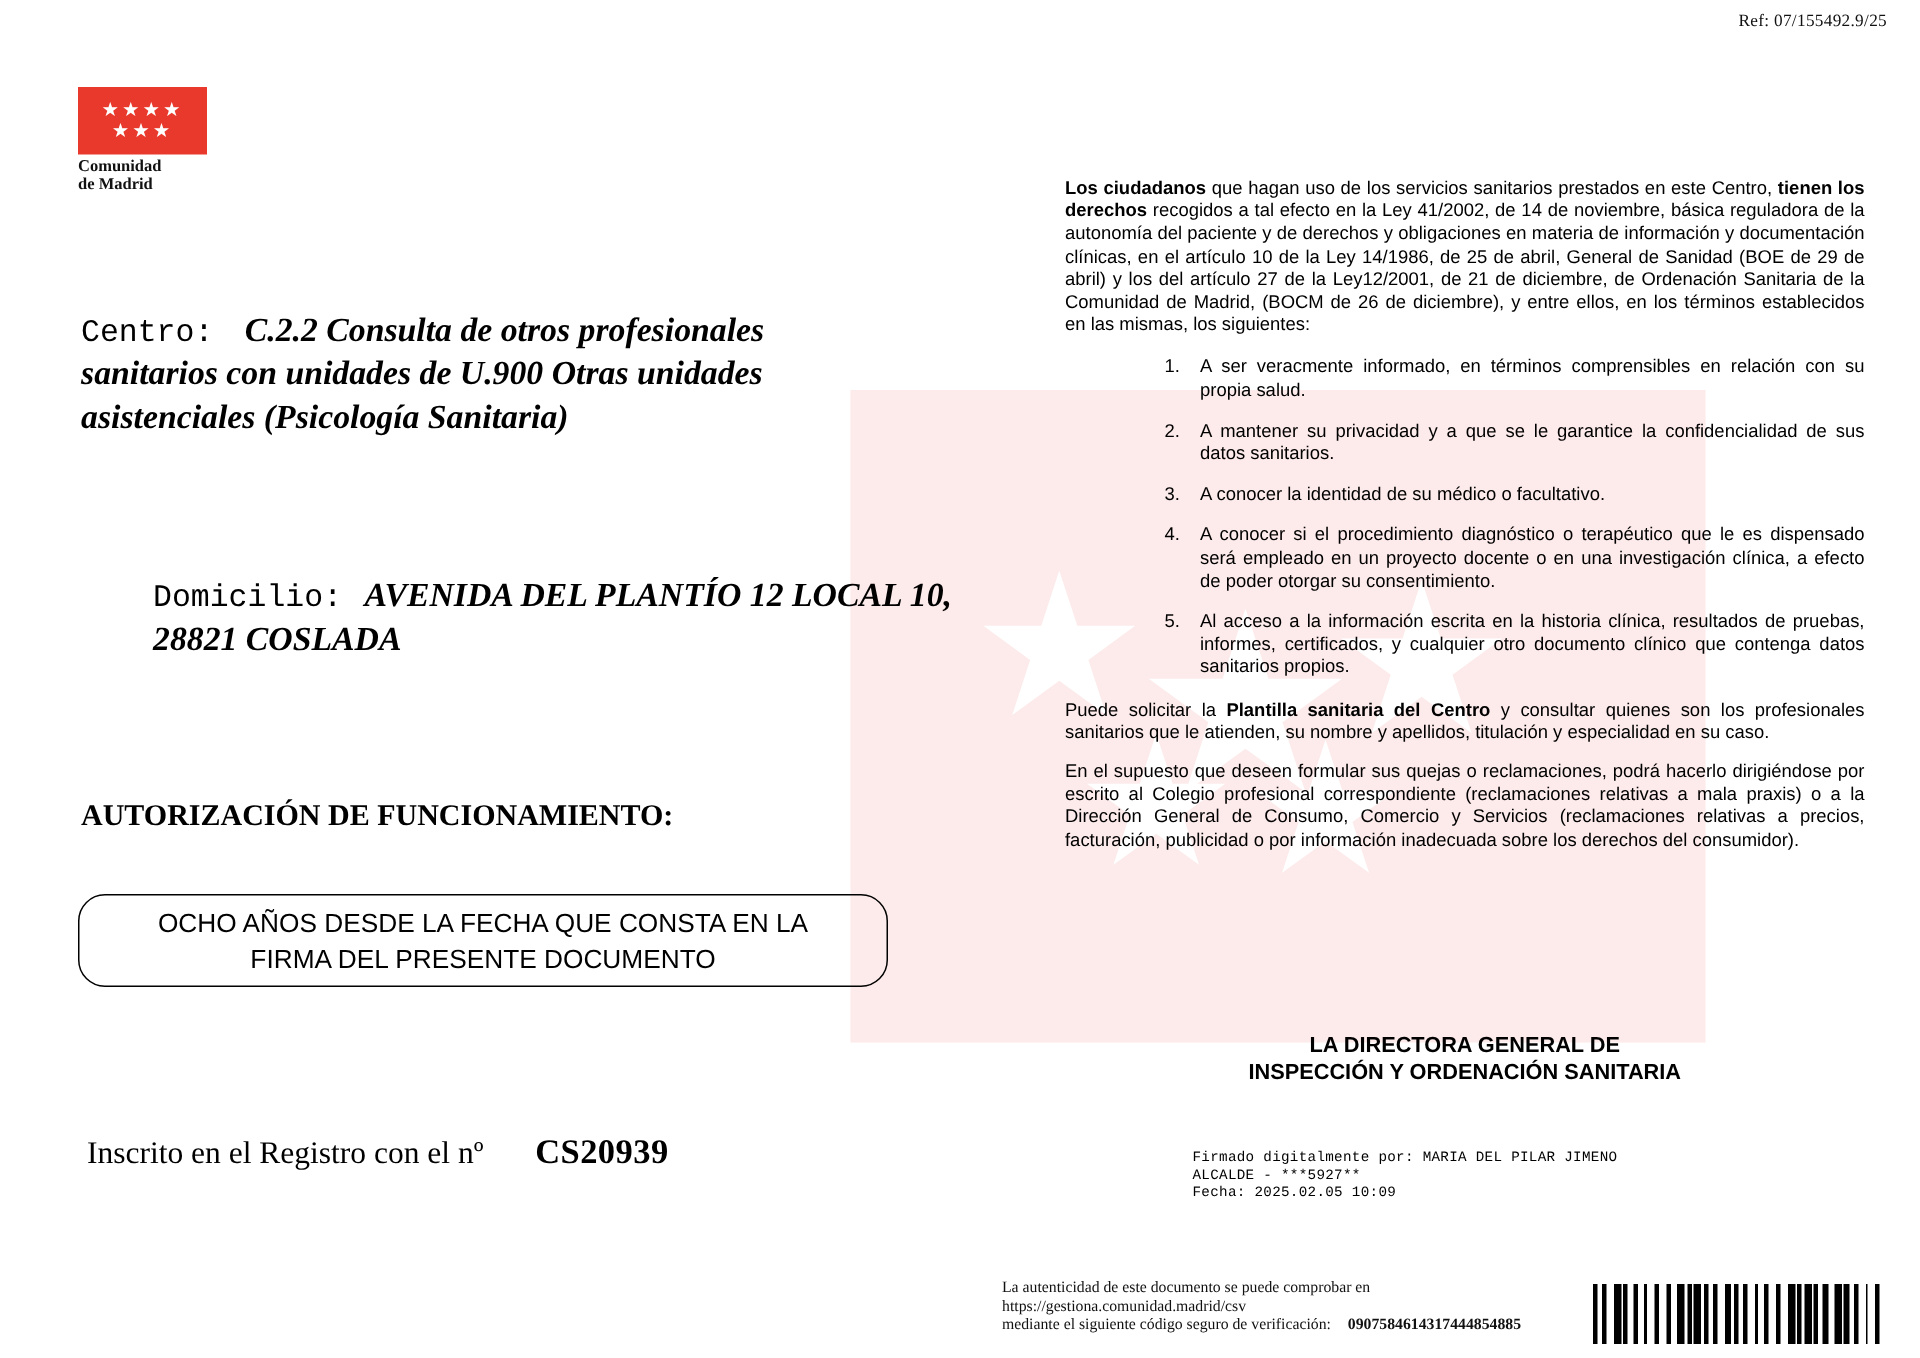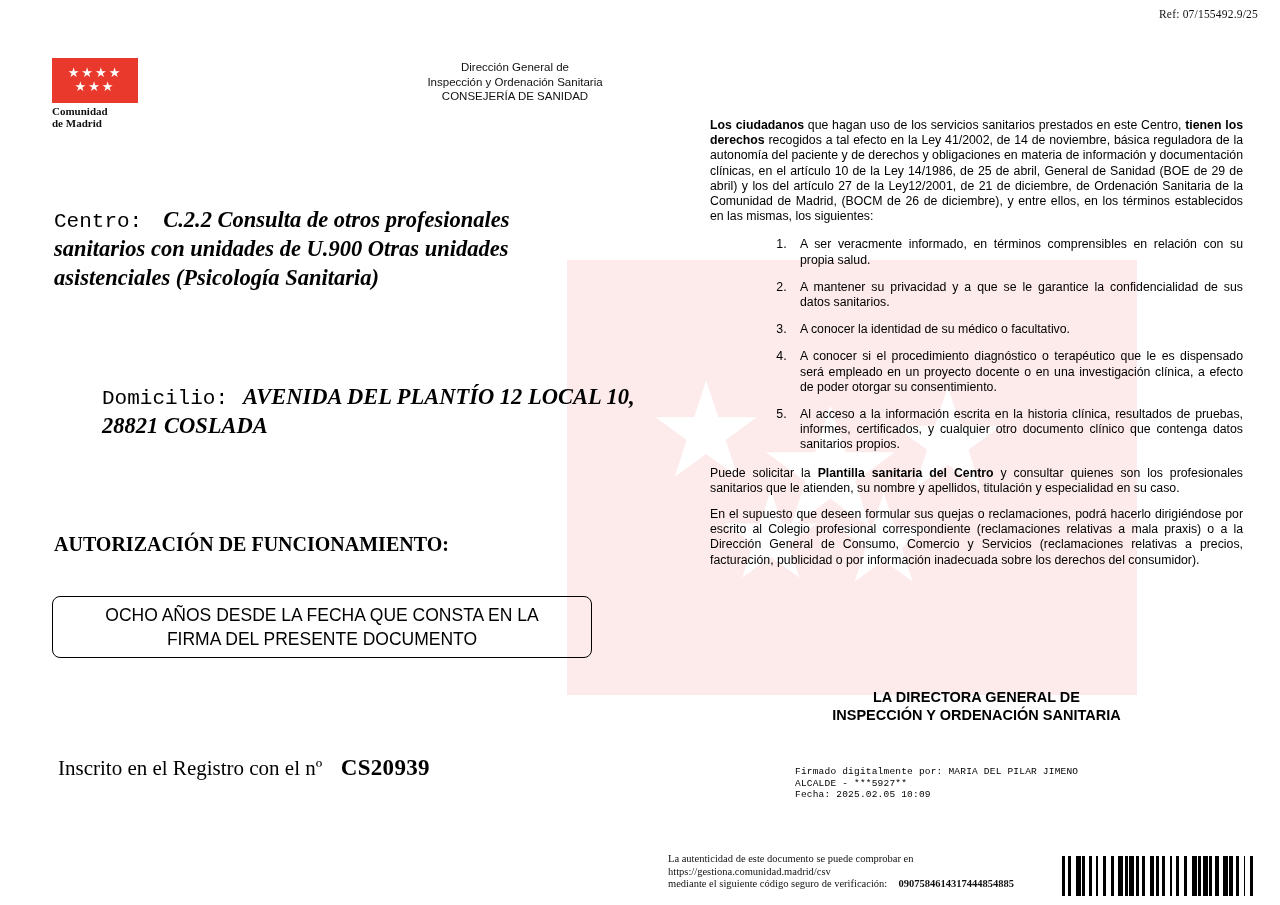--- a/index.html
+++ b/index.html
@@ -150,21 +150,21 @@
     line-height: 32px;
     z-index: 2;
   }
   .fecha-box {
     position: absolute;
     left: 52px;
     top: 596px;
     width: 540px;
     height: 62px;
     border: 1.5px solid #000;
-    border-radius: 8px;
+    border-radius: 18px;
     box-sizing: border-box;
     display: flex;
     align-items: center;
     justify-content: center;
     text-align: center;
     z-index: 2;
   }
   .fecha-box-text {
     font-size: 17.5px;
     line-height: 24px;
@@ -175,20 +175,21 @@
     left: 58px;
     top: 755px;
     font-family: "Liberation Serif", serif;
     font-size: 21px;
     z-index: 2;
   }
   .registro b {
     font-weight: bold;
     font-size: 23px;
     letter-spacing: 0.3px;
+    margin-left: 16px;
   }
 
   
   .rights {
     position: absolute;
     left: 710px;
     top: 118px;
     width: 533px;
     z-index: 2;
     font-size: 12.3px;
@@ -279,25 +280,20 @@
     <div class="logo-mark">
       <div class="logo-stars">★★★★</div>
       <div class="logo-stars-2">★★★</div>
     </div>
     <div class="logo-text">
       <div>Comunidad</div>
       <div>de Madrid</div>
     </div>
   </div>
 
-  <div class="dept">
-    <div>Dirección General de</div>
-    <div>Inspección y Ordenación Sanitaria</div>
-    <div>CONSEJERÍA DE SANIDAD</div>
-  </div>
 
   <div class="watermark">
     <span class="wm-star wm-s1">★</span>
     <span class="wm-star wm-s2">★</span>
     <span class="wm-star wm-s3">★</span>
     <span class="wm-star wm-s4">★</span>
     <span class="wm-star wm-s5">★</span>
   </div>
 
   <div class="centro-block">

